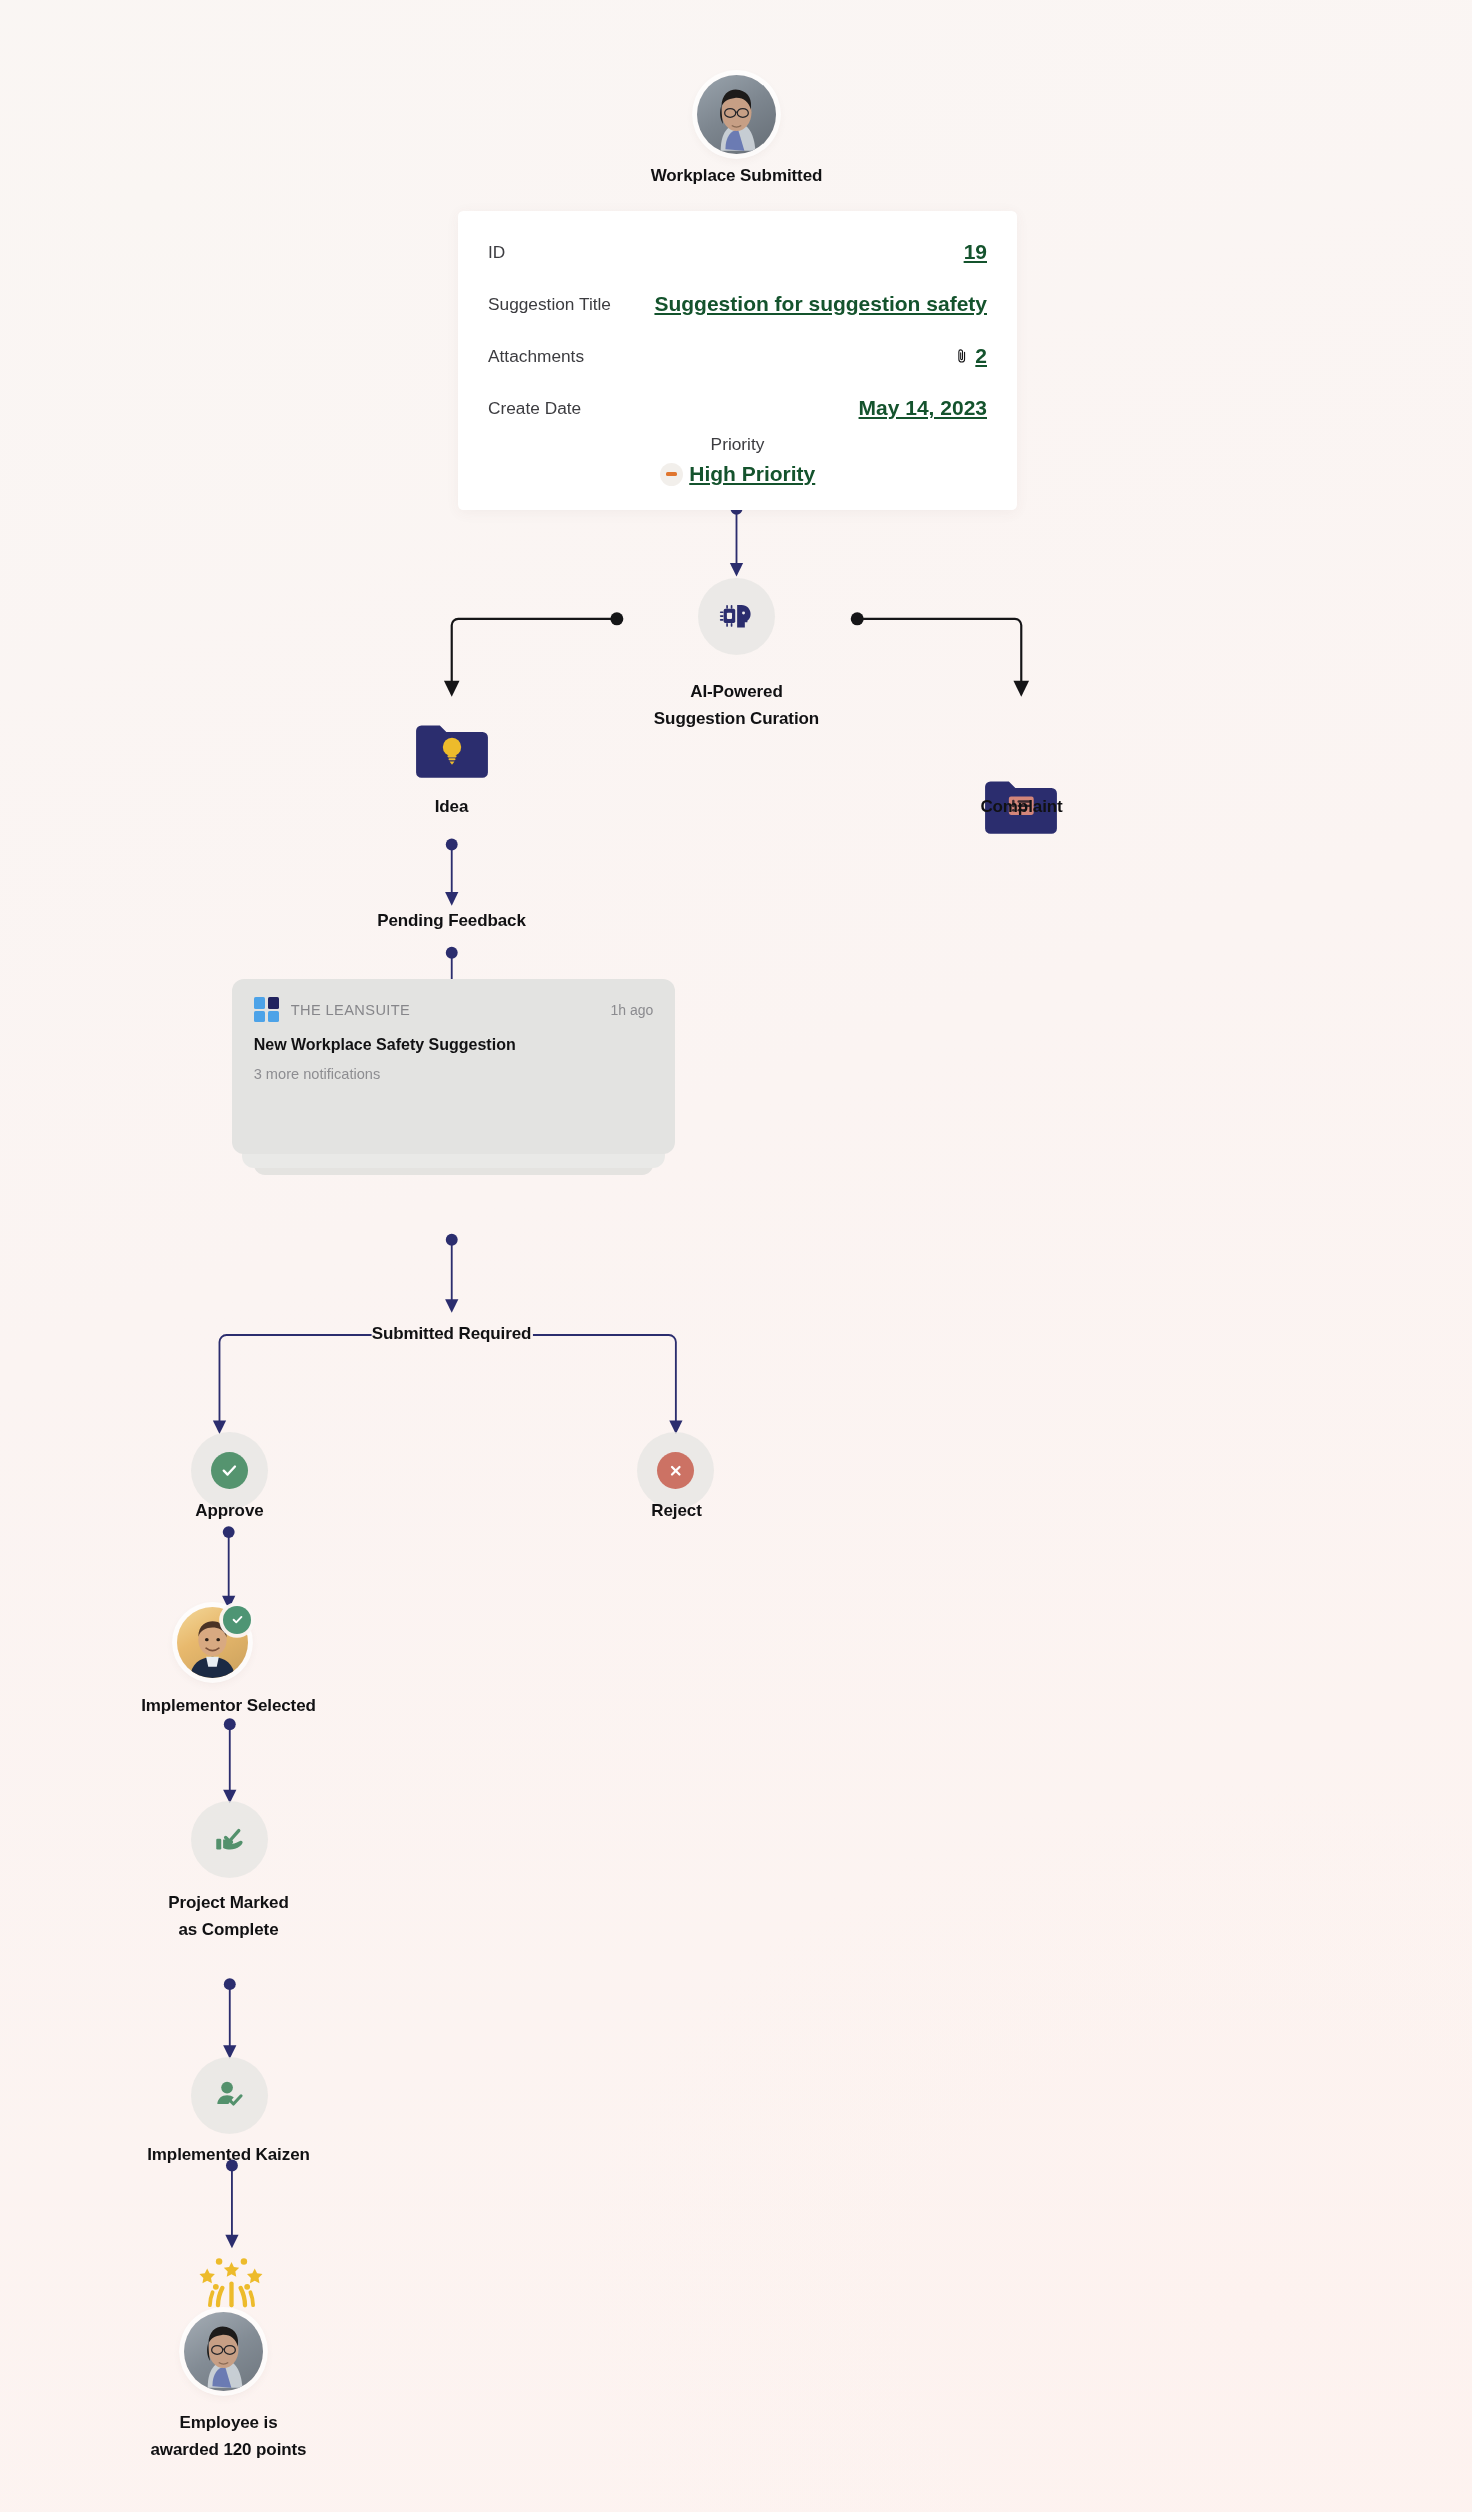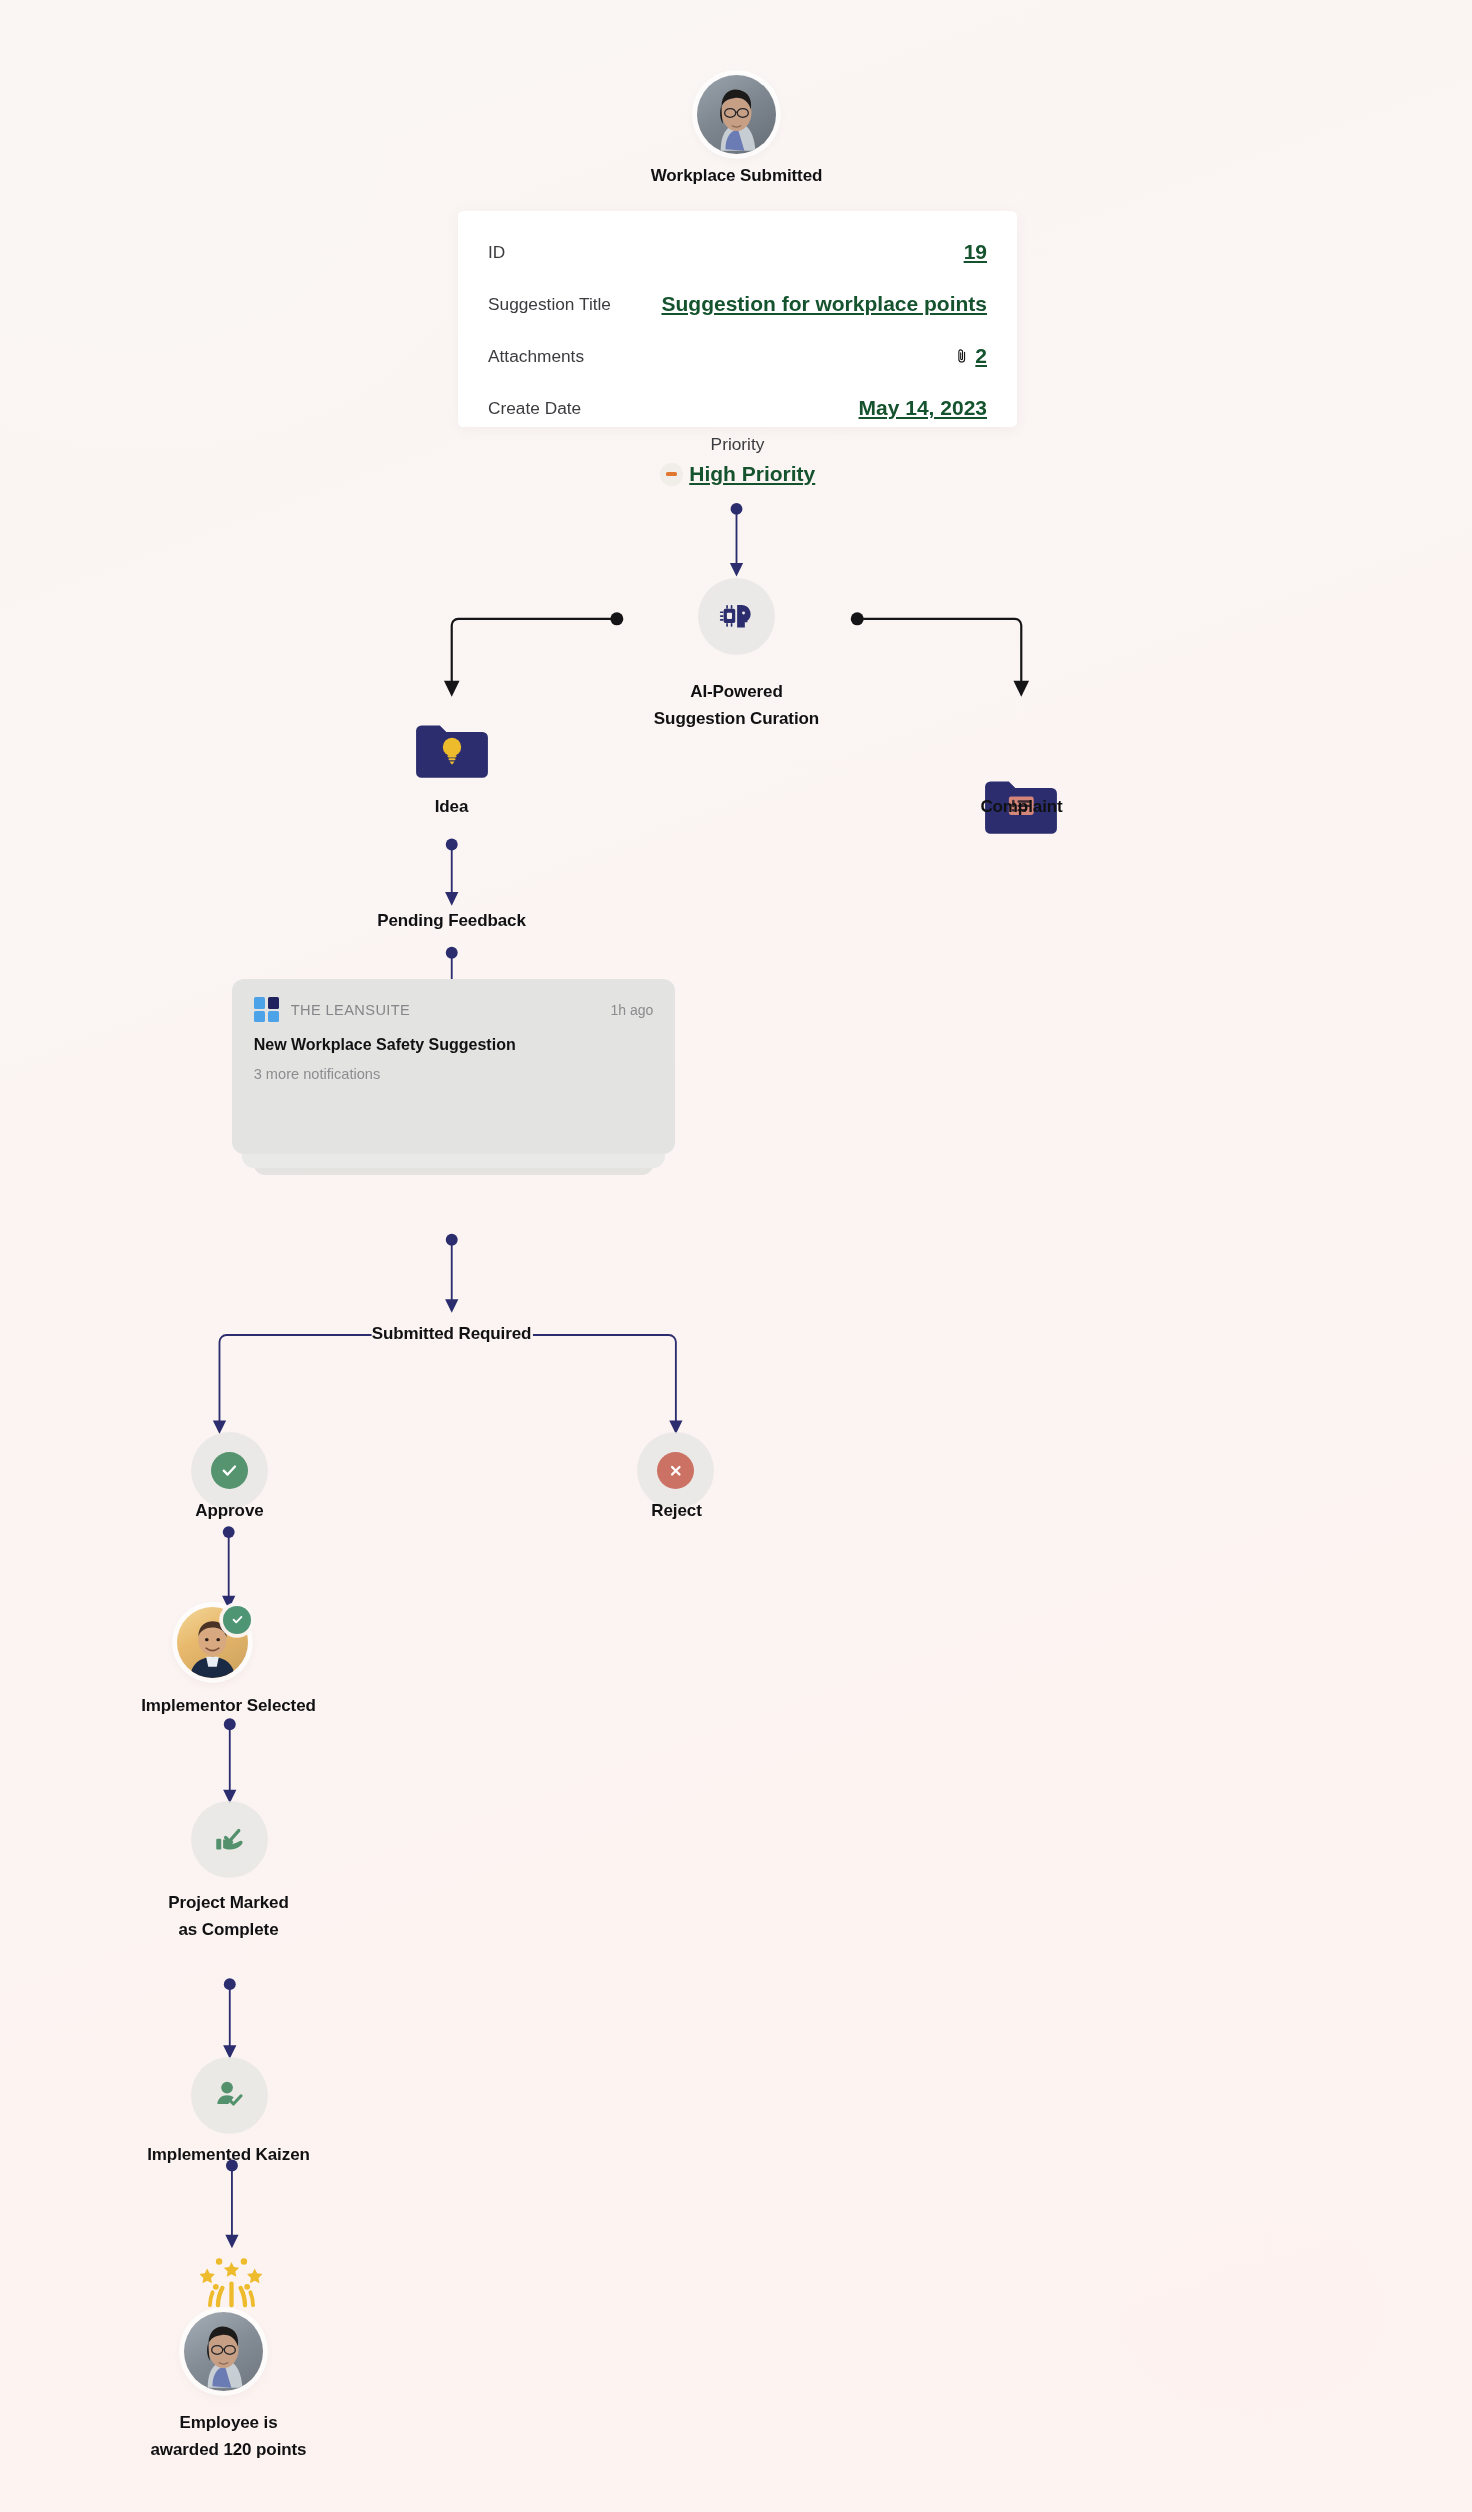--- a/index.html
+++ b/index.html
@@ -192,28 +192,28 @@
           <ellipse cx="42" cy="48" rx="7" ry="5.5" fill="none" stroke="#26262a" stroke-width="1.6"></ellipse>
           <ellipse cx="58" cy="48" rx="7" ry="5.5" fill="none" stroke="#26262a" stroke-width="1.6"></ellipse>
           <line x1="49" y1="47" x2="51" y2="47" stroke="#26262a" stroke-width="1.6"></line>
           <path d="M44,64 q6,4 12,0" stroke="#8a6b55" stroke-width="1.6" fill="none"></path>
         </g>
       </svg>
     </div>
   </div>
   <div class="label" style="left:574px; top:165px; width:325px; font-size:17px;">Workplace Submitted</div>
 
-  <div class="detail-card" style="left:458px; top:211px; width:559px; height:216px; padding-top:15px;">
+  <div class="detail-card" style="left:458px; top:211px; width:559px; height:299px; padding-top:15px;">
     <div class="detail-row" style="height:52px;">
       <span class="detail-key">ID</span>
       <span class="detail-val">19</span>
     </div>
     <div class="detail-row" style="height:52px;">
       <span class="detail-key">Suggestion Title</span>
-      <span class="detail-val">Suggestion for workplace points</span>
+      <span class="detail-val">Suggestion for suggestion safety</span>
     </div>
     <div class="detail-row" style="height:52px;">
       <span class="detail-key">Attachments</span>
       <span class="detail-val">
         <span class="clip-ico">
           <svg width="14" height="16" viewBox="0 0 24 28">
             <path d="M16.5,7.5 L16.5,19.5 a5,5 0 0 1 -10,0 L6.5,6.5 a3.2,3.2 0 0 1 6.4,0 L12.9,18.8 a1.6,1.6 0 0 1 -3.2,0 L9.7,8.2" fill="none" stroke="#111113" stroke-width="1.9" stroke-linecap="round"></path>
           </svg>
         </span>
         <span>2</span>

